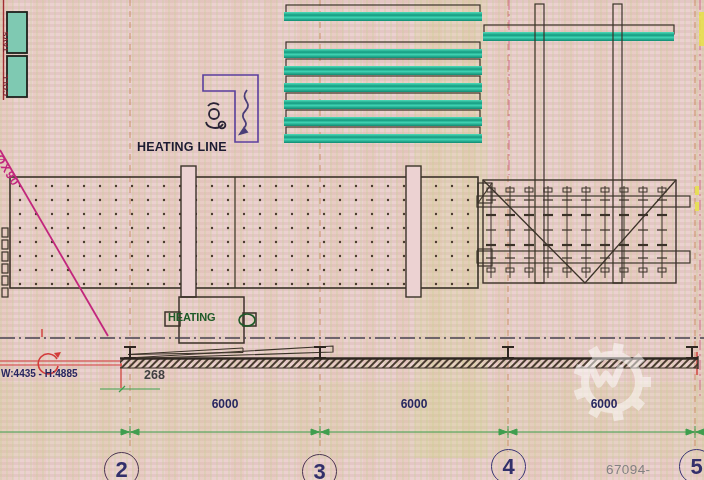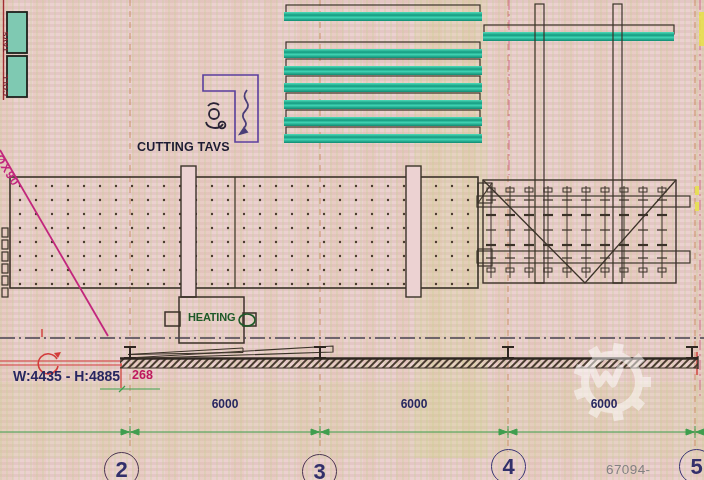--- a/index.html
+++ b/index.html
@@ -14,23 +14,23 @@
       repeating-linear-gradient(90deg, rgba(198,208,150,.30) 0 2px, rgba(0,0,0,0) 2px 6px),
       repeating-linear-gradient(90deg, rgba(224,186,158,.22) 0 13px, rgba(0,0,0,0) 13px 33px),
       repeating-linear-gradient(0deg, rgba(255,255,255,.12) 0 3px, rgba(0,0,0,.025) 3px 6px);
   }
   .tint{position:absolute;pointer-events:none;}
   .tint-a{left:415px;top:0;width:72px;height:458px;background:rgba(208,218,120,.16);}
   .tint-b{left:0;top:382px;width:704px;height:76px;background:rgba(206,214,132,.14);}
   svg.draw{position:absolute;left:0;top:0;}
   .lbl{position:absolute;white-space:nowrap;}
   .lbl-cutting{left:137px;top:140px;font-size:12.5px;font-weight:bold;letter-spacing:.2px;color:#1c1c32;}
-  .lbl-heating{left:188px;top:311px;font-size:11px;font-weight:bold;letter-spacing:-.2px;color:#1e5a28;}
-  .lbl-wh{left:13px;top:368px;font-size:14px;font-weight:bold;color:#272760;}
-  .lbl-268{left:132px;top:368px;font-size:12.5px;font-weight:bold;color:#be185d;}
+  .lbl-heating{left:168px;top:311px;font-size:11px;font-weight:bold;letter-spacing:-.2px;color:#1e5a28;}
+  .lbl-wh{left:1px;top:368px;font-size:10px;font-weight:bold;color:#272760;}
+  .lbl-268{left:144px;top:368px;font-size:12.5px;font-weight:bold;color:#404040;}
   .dim6000{position:absolute;top:397px;font-size:12px;font-weight:bold;color:#272760;transform:translateX(-50%);}
   .d1{left:225px;} .d2{left:414px;} .d3{left:604px;}
   .bubble{
     position:absolute;width:33px;height:33px;border-radius:50%;
     border:1.6px solid #4a3550;color:#32306b;
     font-size:22px;font-weight:bold;display:flex;align-items:center;justify-content:center;
     background:rgba(255,255,255,.04);
   }
   .b2{left:104px;top:452px;} .b3{left:302px;top:454px;}
   .b4{left:491px;top:449px;border-color:#3a3575;} .b5{left:679px;top:449px;border-color:#3a3575;}
@@ -320,21 +320,21 @@
           <rect x="575.0504508932792" y="365.37131512692724" width="10" height="10" transform="rotate(200 580.0504508932792 370.37131512692724)"></rect>
           <rect x="590" y="347.5551362713291" width="10" height="10" transform="rotate(240 595 352.5551362713291)"></rect>
           <rect x="612.9040380406756" y="343.5165363975849" width="10" height="10" transform="rotate(280 617.9040380406756 348.5165363975849)"></rect>
           <rect x="633.0455110660453" y="355.14522127065766" width="10" height="10" transform="rotate(320 638.0455110660453 360.14522127065766)"></rect>
         </g>
       <circle cx="612" cy="382" r="27" fill="none" stroke="#ffffff" stroke-width="8"></circle>
       <path d="M592,368 l7,16 l7,-10 l7,10 l7,-16" fill="none" stroke="#ffffff" stroke-width="7" stroke-linecap="round" stroke-linejoin="round"></path>
     </g>
   </svg>
 
-  <div class="lbl lbl-cutting">CUTTING TAVS</div>
+  <div class="lbl lbl-cutting">HEATING LINE</div>
   <div class="lbl lbl-heating">HEATING</div>
   <div class="lbl lbl-wh">W:4435 - H:4885</div>
   <div class="lbl lbl-268">268</div>
 
   <div class="dim6000 d1">6000</div>
   <div class="dim6000 d2">6000</div>
   <div class="dim6000 d3">6000</div>
 
   <div class="bubble b2">2</div>
   <div class="bubble b3">3</div>

